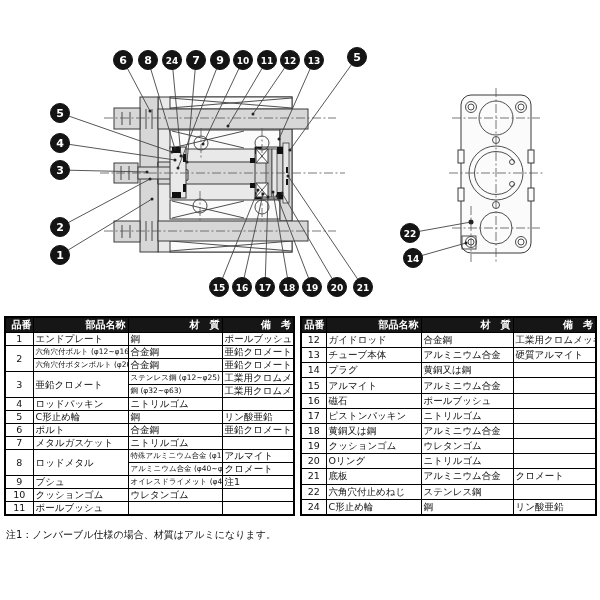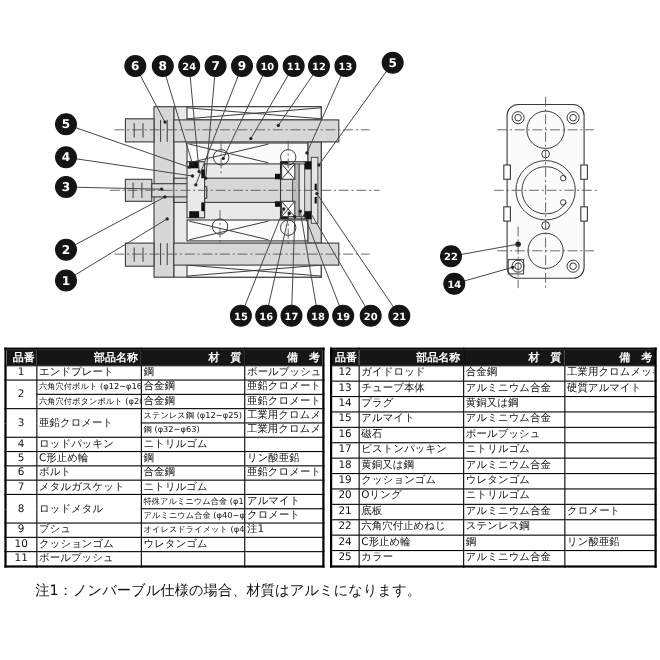--- a/index.html
+++ b/index.html
@@ -34,21 +34,21 @@
   .tleft{width:291px;}
   .tright{width:297px;}
   .tleft col:nth-child(1){width:28px;}
   .tleft col:nth-child(2){width:95px;}
   .tleft col:nth-child(3){width:94px;}
   .tleft col:nth-child(4){width:72px;}
   .tright col:nth-child(1){width:25px;}
   .tright col:nth-child(2){width:95px;}
   .tright col:nth-child(3){width:92px;}
   .tright col:nth-child(4){width:83px;}
-  .note{position:absolute;left:6px;top:528px;font-size:13px;color:#111;margin-left:26px;}
+  .note{position:absolute;left:6px;top:528px;font-size:10px;color:#111;}
 </style>
 </head>
 <body>
 
 <div class="screen">
 
   <svg id="dia" width="600" height="312" viewBox="0 0 600 312">
 
     <g>
 
@@ -454,24 +454,18 @@
             <td class="c-name">六角穴付止めねじ</td>
             <td class="c-mat">ステンレス鋼</td>
             <td class="c-rem"></td>
           </tr>
           <tr>
             <td class="c-no">24</td>
             <td class="c-name">C形止め輪</td>
             <td class="c-mat">鋼</td>
             <td class="c-rem">リン酸亜鉛</td>
           </tr>
-          <tr>
-            <td class="c-no">25</td>
-            <td class="c-name">カラー</td>
-            <td class="c-mat">アルミニウム合金</td>
-            <td class="c-rem"></td>
-          </tr>
         </tbody>
     </table>
   </div>
 
   <div class="note">注1：ノンバーブル仕様の場合、材質はアルミになります。</div>
 </div>
 
 </body></html>

